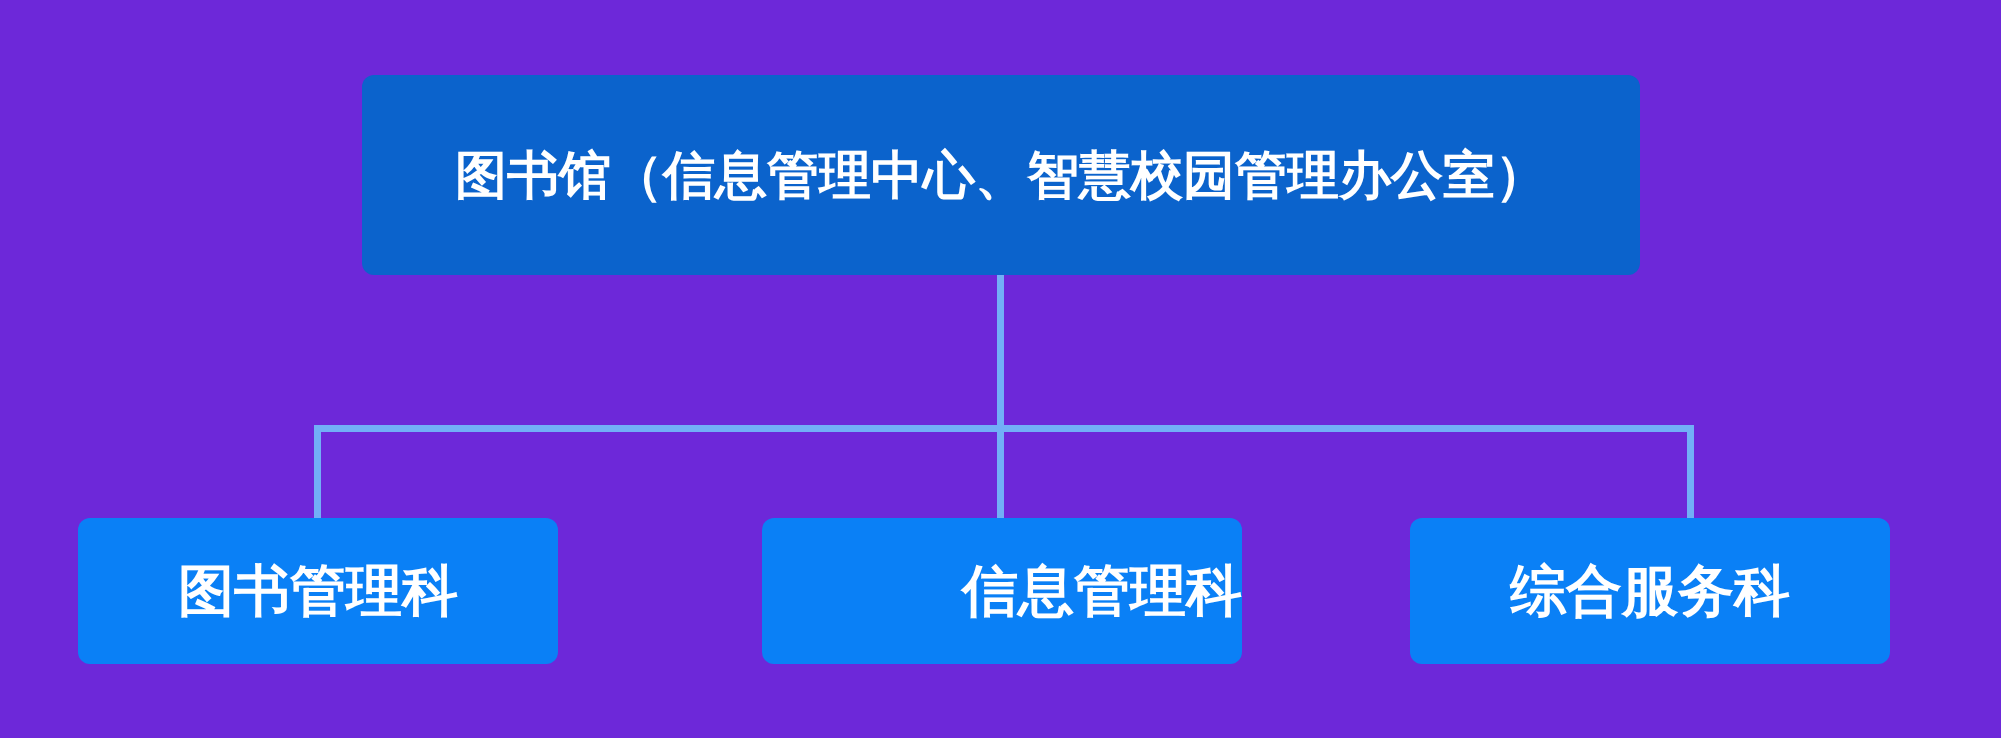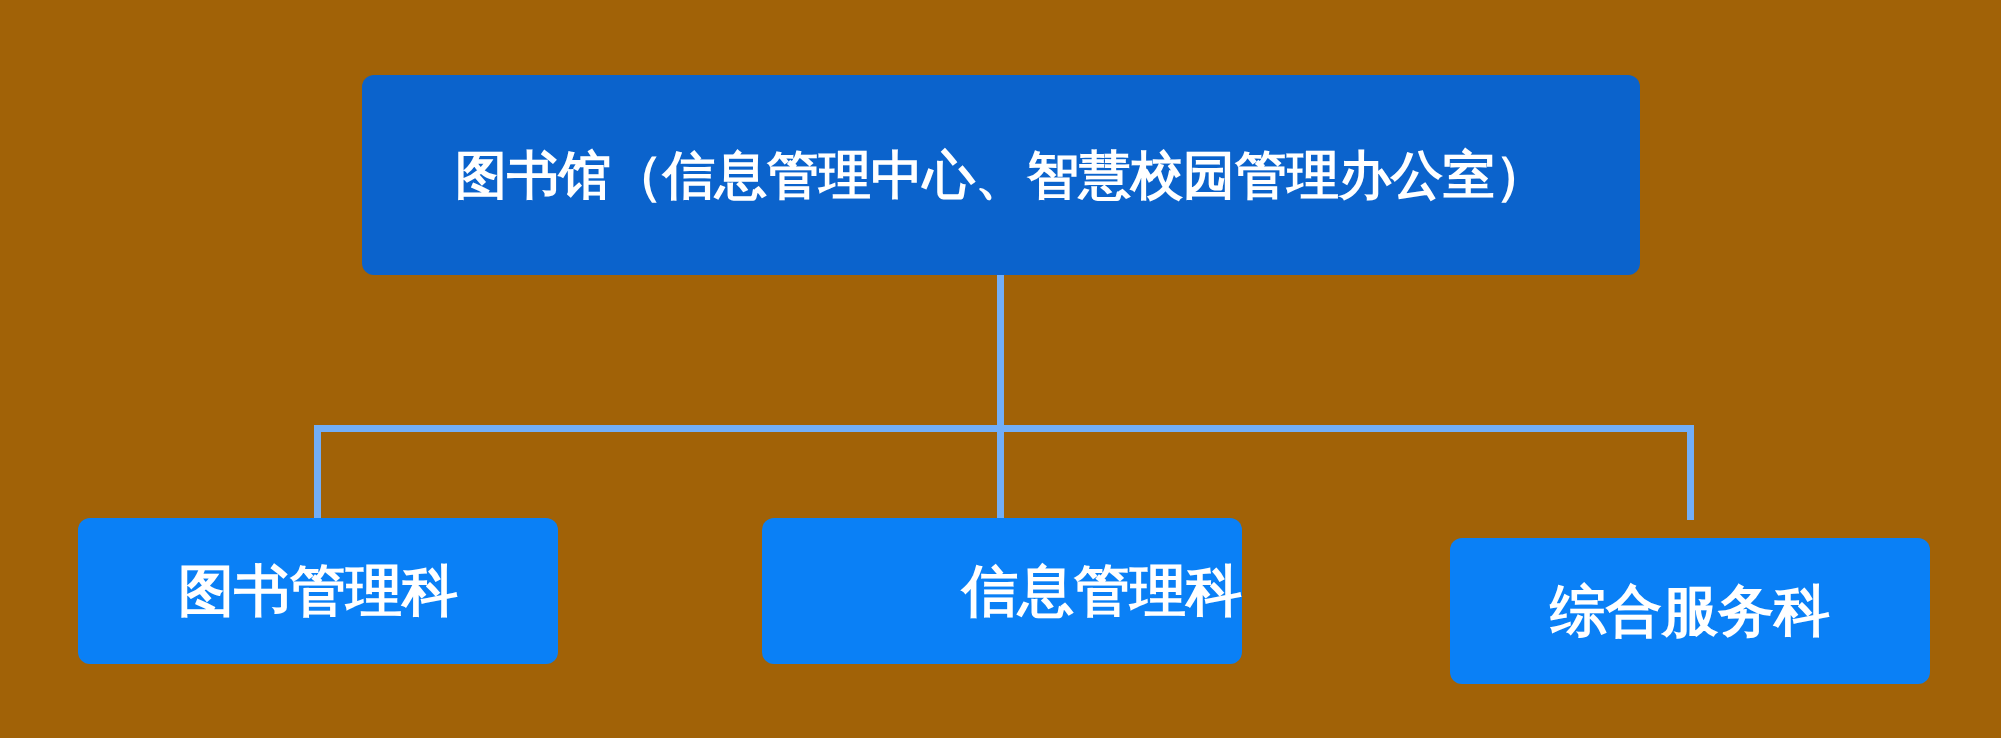--- a/index.html
+++ b/index.html
@@ -30,31 +30,31 @@
     font-size: 52px;
   }
   .node-child {
     top: 518px;
     width: 480px;
     height: 146px;
     font-size: 56px;
   }
   .node-child-1 { left: 78px; }
   .node-child-2 { left: 762px; }
-  .node-child-3 { left: 1450px; margin-top: 20px; }
+  .node-child-3 { left: 1410px; }
   .connector { position: absolute; }
   .conn-v-center { left: 997px;  top: 275px; width: 7px;    height: 245px; }
   .conn-h-main   { left: 314px;  top: 425px; width: 1380px; height: 7px;   }
   .conn-v-left   { left: 314px;  top: 425px; width: 7px;    height: 95px;  }
   .conn-v-right  { left: 1687px; top: 425px; width: 7px;    height: 95px;  }
 </style>
 </head>
 <body>
 
-<div class="canvas" style="background-color: #a16207;">
+<div class="canvas" style="background-color: #6d28d9;">
 
   <div class="node node-root" style="background-color: rgb(11, 99, 204); color: rgb(255, 255, 255);">
     <span>图书馆（信息管理中心、智慧校园管理办公室）</span>
   </div>
 
   <div class="connector conn-v-center" style="background-color: rgb(114, 174, 247);"></div>
   <div class="connector conn-h-main" style="background-color: rgb(114, 174, 247);"></div>
   <div class="connector conn-v-left" style="background-color: rgb(114, 174, 247);"></div>
   <div class="connector conn-v-right" style="background-color: rgb(114, 174, 247);"></div>
 

